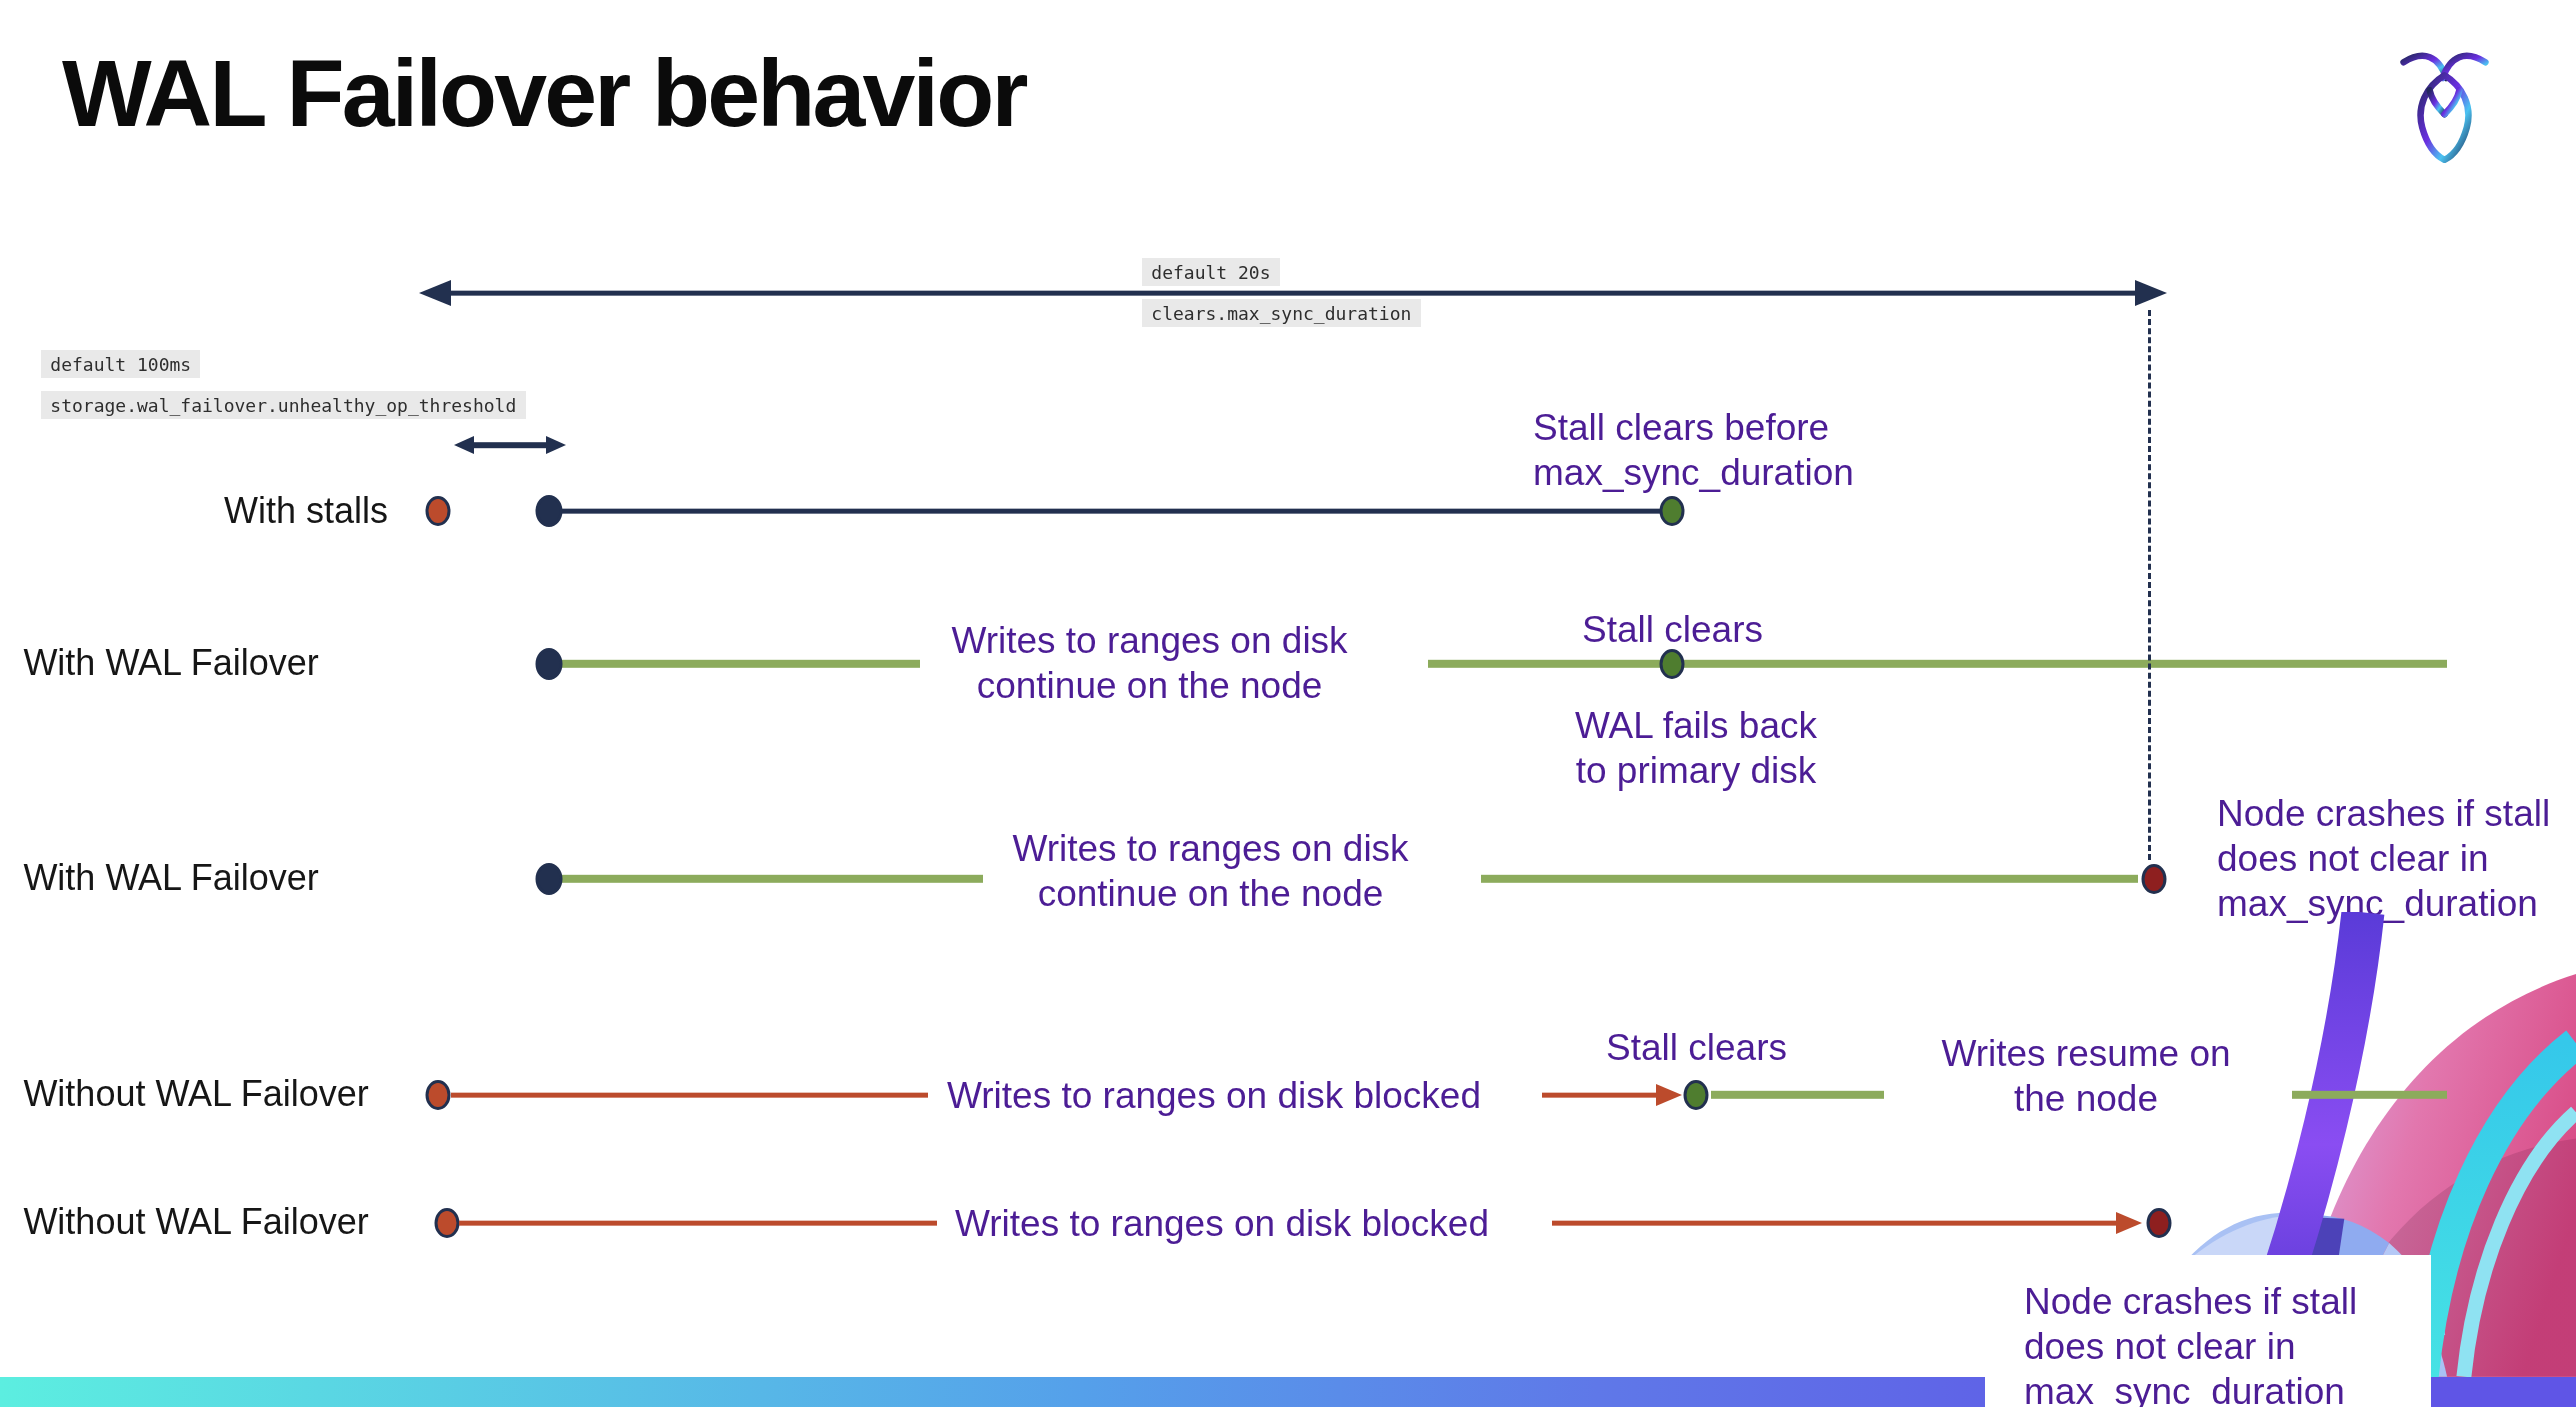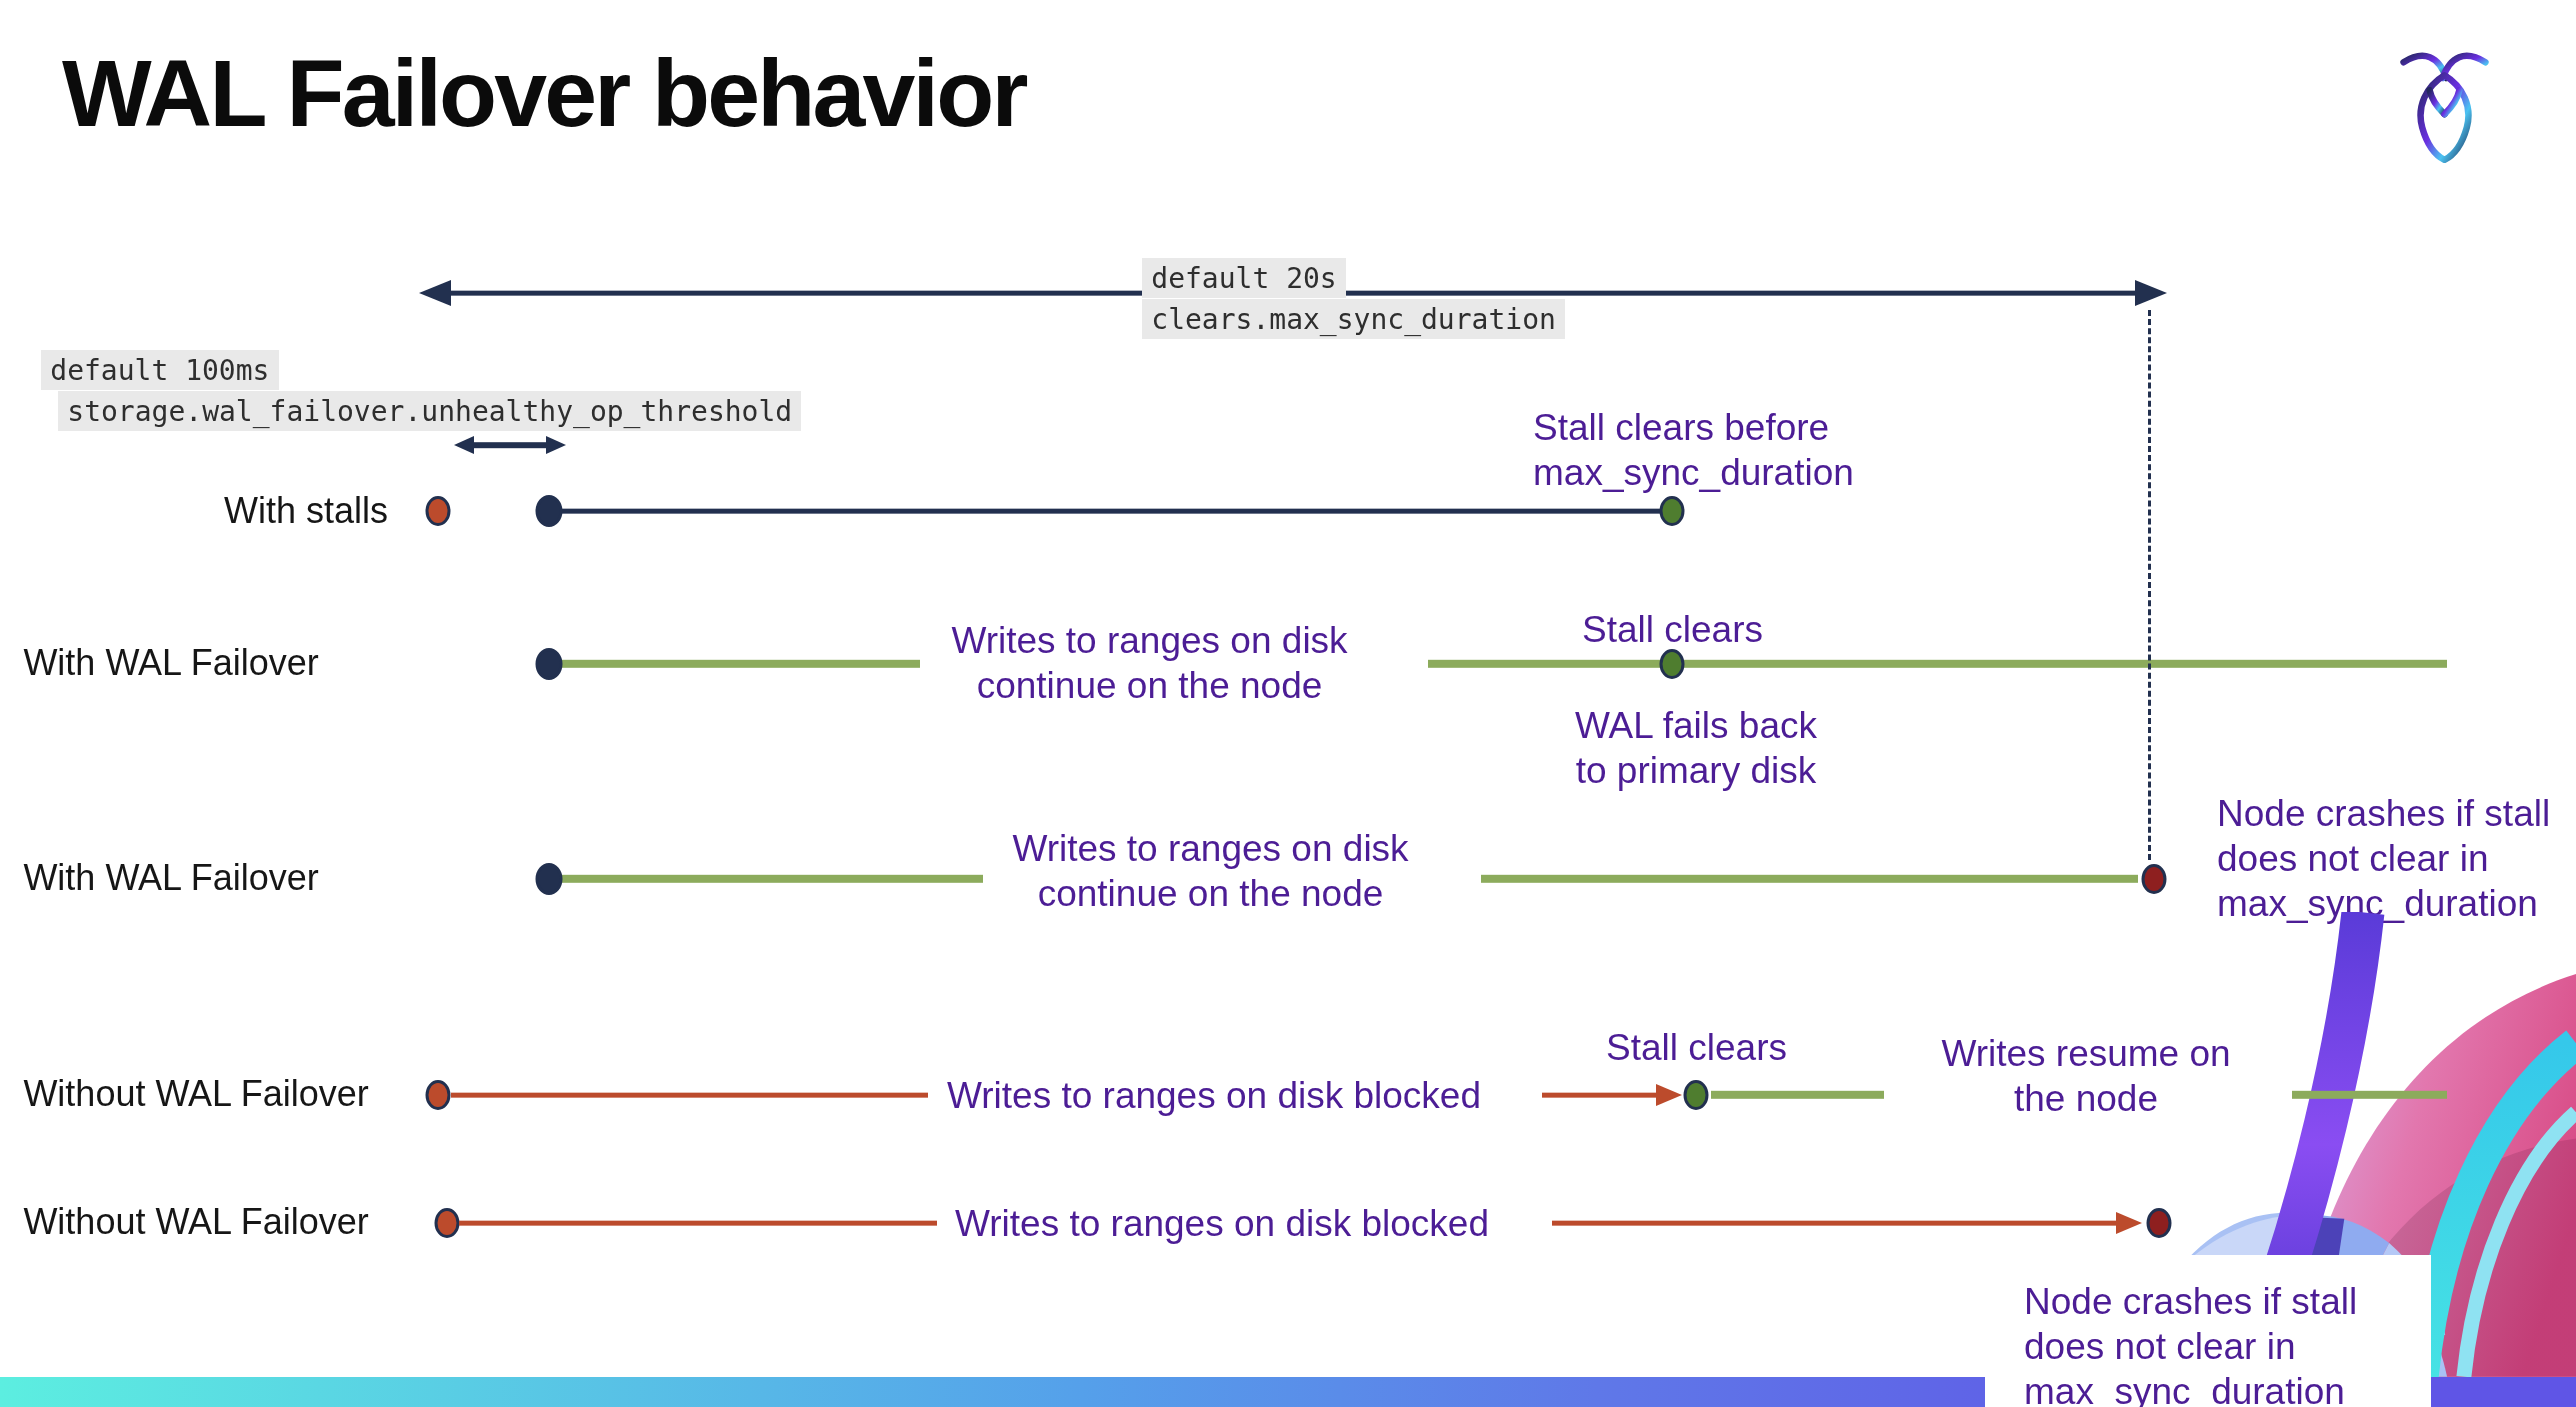--- a/index.html
+++ b/index.html
@@ -6,21 +6,21 @@
   .slide{
     position:relative;width:2576px;height:1408px;overflow:hidden;background:#fff;
     font-family:"Liberation Sans",sans-serif;color:#111;
   }
   .title{
     position:absolute;left:62px;top:39px;font-size:95px;font-weight:800;
     letter-spacing:-2.8px;color:#0b0b0b;white-space:nowrap;
   }
   .code{
     position:absolute;display:inline-block;font-family:"DejaVu Sans Mono","Liberation Mono",monospace;
-    font-size:28px;color:#2e2e2e;background:var(--code-bg);padding:3.7px 9.3px;white-space:nowrap;
+    font-size:18px;color:#2e2e2e;background:var(--code-bg);padding:3.7px 9.3px;white-space:nowrap;
   }
   .row-label{position:absolute;font-size:36px;color:#161616;white-space:nowrap;}
   .note{position:absolute;font-size:37px;line-height:45px;color:#4c1d95;white-space:pre-line;}
   .center{text-align:center;}
   .hline{position:absolute;transform:translateY(-50%);}
   .navy-l{height:4.7px;background:var(--navy);}
   .green-l{height:8.4px;background:var(--green-line);}
   .red-l{height:4.7px;background:var(--red);}
   .dot{
     position:absolute;width:25px;height:30px;border-radius:50%;
@@ -111,21 +111,21 @@
     <path d="M150 497 C162 452 174 434 192 426" fill="none" stroke="#7a55ee" stroke-width="24"></path>
   </svg>
 
   <div class="hline navy-l z4" style="left:441px;top:293px;width:1699px;"></div>
   <div class="head left" style="left:419px;top:293px;"></div>
   <div class="head right" style="left:2135px;top:293px;"></div>
   <div class="code z4" style="left:1142px;top:258px;">default 20s</div>
   <div class="code z4" style="left:1142px;top:299px;">clears.max_sync_duration</div>
 
   <div class="code z4" style="left:41px;top:350px;">default 100ms</div>
-  <div class="code z4" style="left:58px;top:391px;">storage.wal_failover.unhealthy_op_threshold</div>
+  <div class="code z4" style="left:41px;top:391px;">storage.wal_failover.unhealthy_op_threshold</div>
   <div class="hline navy-l z4" style="left:469px;top:445px;width:82px;height:5.6px;"></div>
   <div class="head sm-left" style="left:454px;top:445px;"></div>
   <div class="head sm-right" style="left:546px;top:445px;"></div>
 
   <div class="dashed-v" style="left:2148px;top:310px;height:550px;"></div>
 
   <div class="row-label" style="left:159px;top:490px;width:229px;text-align:right;">With stalls</div>
   <div class="dot red" style="left:438px;top:511px;"></div>
   <div class="hline navy-l" style="left:555px;top:511px;width:1114px;"></div>
   <div class="dot navy" style="left:549px;top:511px;"></div>

